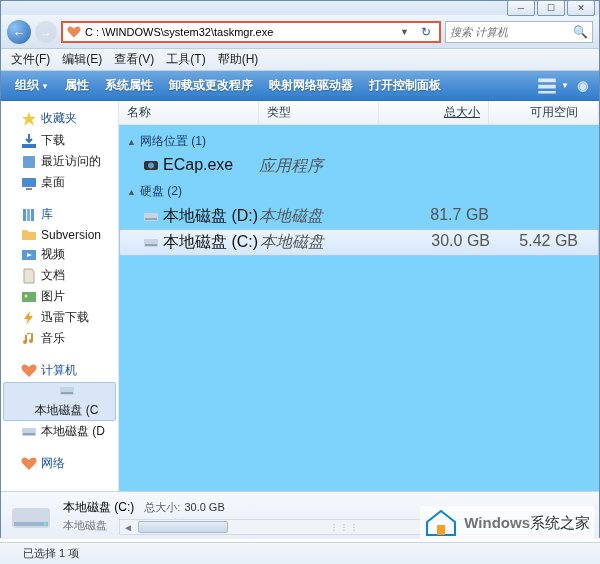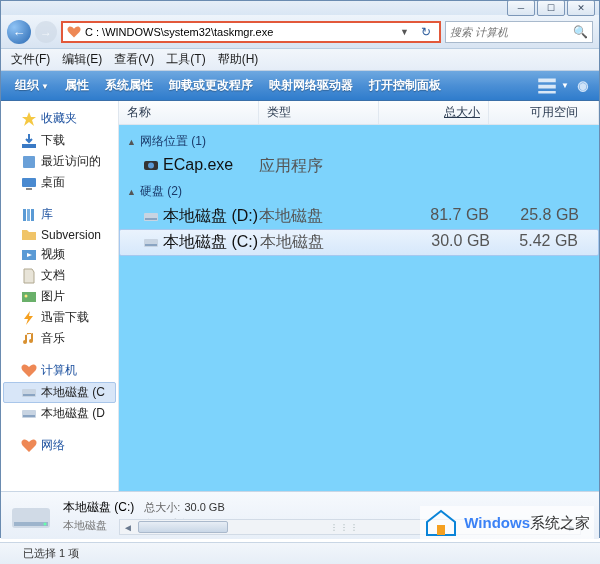--- a/index.html
+++ b/index.html
@@ -37,37 +37,37 @@
 .toolbar .tb-right { margin-left: auto; display: flex; align-items: center; gap: 4px; }
 .tb-icon { width: 20px; height: 18px; display: inline-flex; align-items: center; justify-content: center; }
 
 
 .split { display: flex; height: 390px; background: #fff; }
 .tree { width: 118px; border-right: 1px solid #dfe6ee; padding: 6px 2px; overflow: hidden; }
 .tree-group { margin-bottom: 10px; }
 .tree-hdr { display: flex; align-items: center; gap: 4px; padding: 3px 4px; color: #1a4f9e; font-size: 12px; }
 .tree-hdr .expander { width: 10px; font-size: 10px; color: #555; }
 .tree-item { display: flex; align-items: center; gap: 4px; padding: 2px 4px 2px 18px; color: #222; font-size: 12px; white-space: nowrap; overflow: hidden; }
-.tree-item.sel { background: #d8e6f8; border: 1px solid #a9c6ea; border-radius: 2px; padding: 1px 3px 1px 17px; }
+.tree-item.sel { background: #d8e6f8; border: 1px solid #a9c6ea; border-radius: 2px; padding: 1px 3px 1px 17px; flex-direction: column; }
 .ico { width: 16px; height: 14px; display: inline-flex; align-items: center; justify-content: center; }
 
 .content { flex: 1; position: relative; background: #7dd3fc; }
 .columns { height: 24px; background: linear-gradient(#fcfdfe,#eef3f9); border-bottom: 1px solid #dde5ee; display: flex; align-items: center; font-size: 12px; color: #2a3a50; }
 .col { padding: 0 8px; border-right: 1px solid #e1e8f0; height: 100%; display: flex; align-items: center; }
 .col.name { width: 140px; }
 .col.type { width: 120px; }
 .col.total { width: 110px; text-align: right; justify-content: flex-end; text-decoration: underline; }
 .col.free { flex: 1; text-align: right; justify-content: flex-end; padding-right: 20px; }
 
 .filelist { padding: 4px 0; height: 340px; position: relative; }
 .group-row { display: flex; align-items: center; padding: 4px 8px; color: #1a3a6a; font-size: 12px; }
 .group-row .tri { font-size: 9px; margin-right: 4px; color: #555; }
 .item-row { display: flex; align-items: flex-start; padding: 2px 0; font-size: 16px; color: #111; }
 .item-row .c-name { width: 140px; padding-left: 24px; display: flex; align-items: center; gap: 4px; }
-.item-row .c-type { width: 120px; color: #555; }
+.item-row .c-type { width: 120px; color: #555; font-style: italic; }
 .item-row .c-total { width: 110px; text-align: right; color: #555; }
 .item-row .c-free { flex: 1; text-align: right; padding-right: 20px; color: #555; }
 .item-row.sel { background: linear-gradient(#eaf3fd,#d6e8fb); border: 1px solid #a6c8ef; border-radius: 2px; }
 .item-row.sel .c-name { padding-left: 23px; }
 
 .hscroll { position: absolute; bottom: 2px; left: 118px; right: 18px; height: 16px; background: #f0f3f7; border: 1px solid #d2dbe6; display: flex; align-items: center; }
 .hscroll .thumb { height: 12px; width: 90px; margin-left: 2px; background: linear-gradient(#e7edf5,#c9d7e7); border: 1px solid #aab9cc; border-radius: 2px; }
 .hscroll .grip { margin: 0 auto; color: #9aa; font-size: 8px; letter-spacing: 2px; }
 .hscroll .arr { width: 16px; text-align: center; color: #6a7a90; font-size: 10px; }
 
@@ -79,21 +79,21 @@
 .det-lbl { color: #666; }
 .det-bar { width: 80px; height: 11px; border: 1px solid #a7b9cd; background: #fff; position: relative; }
 .det-bar .fill { height: 100%; width: 82%; background: linear-gradient(#5aa0e6,#2b7ed1); }
 
 
 .status { position: absolute; bottom: 0; left: 0; right: 0; height: 22px; background: linear-gradient(#f2f6fb,#e6eef7); border-top: 1px solid #c9d6e5; padding: 0 23px; display: flex; align-items: center; font-size: 11px; color: #333; }
 
 
 .watermark { position: absolute; right: 6px; bottom: 24px; display: flex; align-items: center; gap: 6px; font-size: 15px; color: #333; background: rgba(255,255,255,.7); padding: 2px 4px; }
 .wm-logo { width: 34px; height: 30px; }
-.wm-text .w1 { color: #3b82f6; font-weight: bold; font-size: 15px; }
+.wm-text .w1 { color: #737373; font-weight: bold; font-size: 15px; }
 .wm-text .w2 { color: #333; font-size: 15px; }
 .wm-url { position: absolute; right: 10px; bottom: 6px; font-size: 12px; color: #444; letter-spacing: .5px; }
 
 svg { display: block; }
 </style>
 </head>
 <body>
 
 <div class="window">
 
@@ -341,21 +341,20 @@
               <span class="ico">
                 <svg viewBox="0 0 16 12">
                   <rect x="1" y="2" width="14" height="8" fill="#c8d4e2" rx="1"></rect>
                   <rect x="2" y="7" width="12" height="2" fill="#8aa4c2"></rect>
                 </svg>
               </span>
               <span>本地磁盘 (D:)</span>
             </div>
           <div class="c-type">本地磁盘</div>
           <div class="c-total">81.7 GB</div>
-          <div class="c-free">25.8 GB</div>
         </div>
         <div class="item-row sel">
           <div class="c-name">
               <span class="ico">
                 <svg viewBox="0 0 16 12">
                   <rect x="1" y="2" width="14" height="8" fill="#c8d4e2" rx="1"></rect>
                   <rect x="2" y="7" width="12" height="2" fill="#8aa4c2"></rect>
                 </svg>
               </span>
               <span>本地磁盘 (C:)</span>

